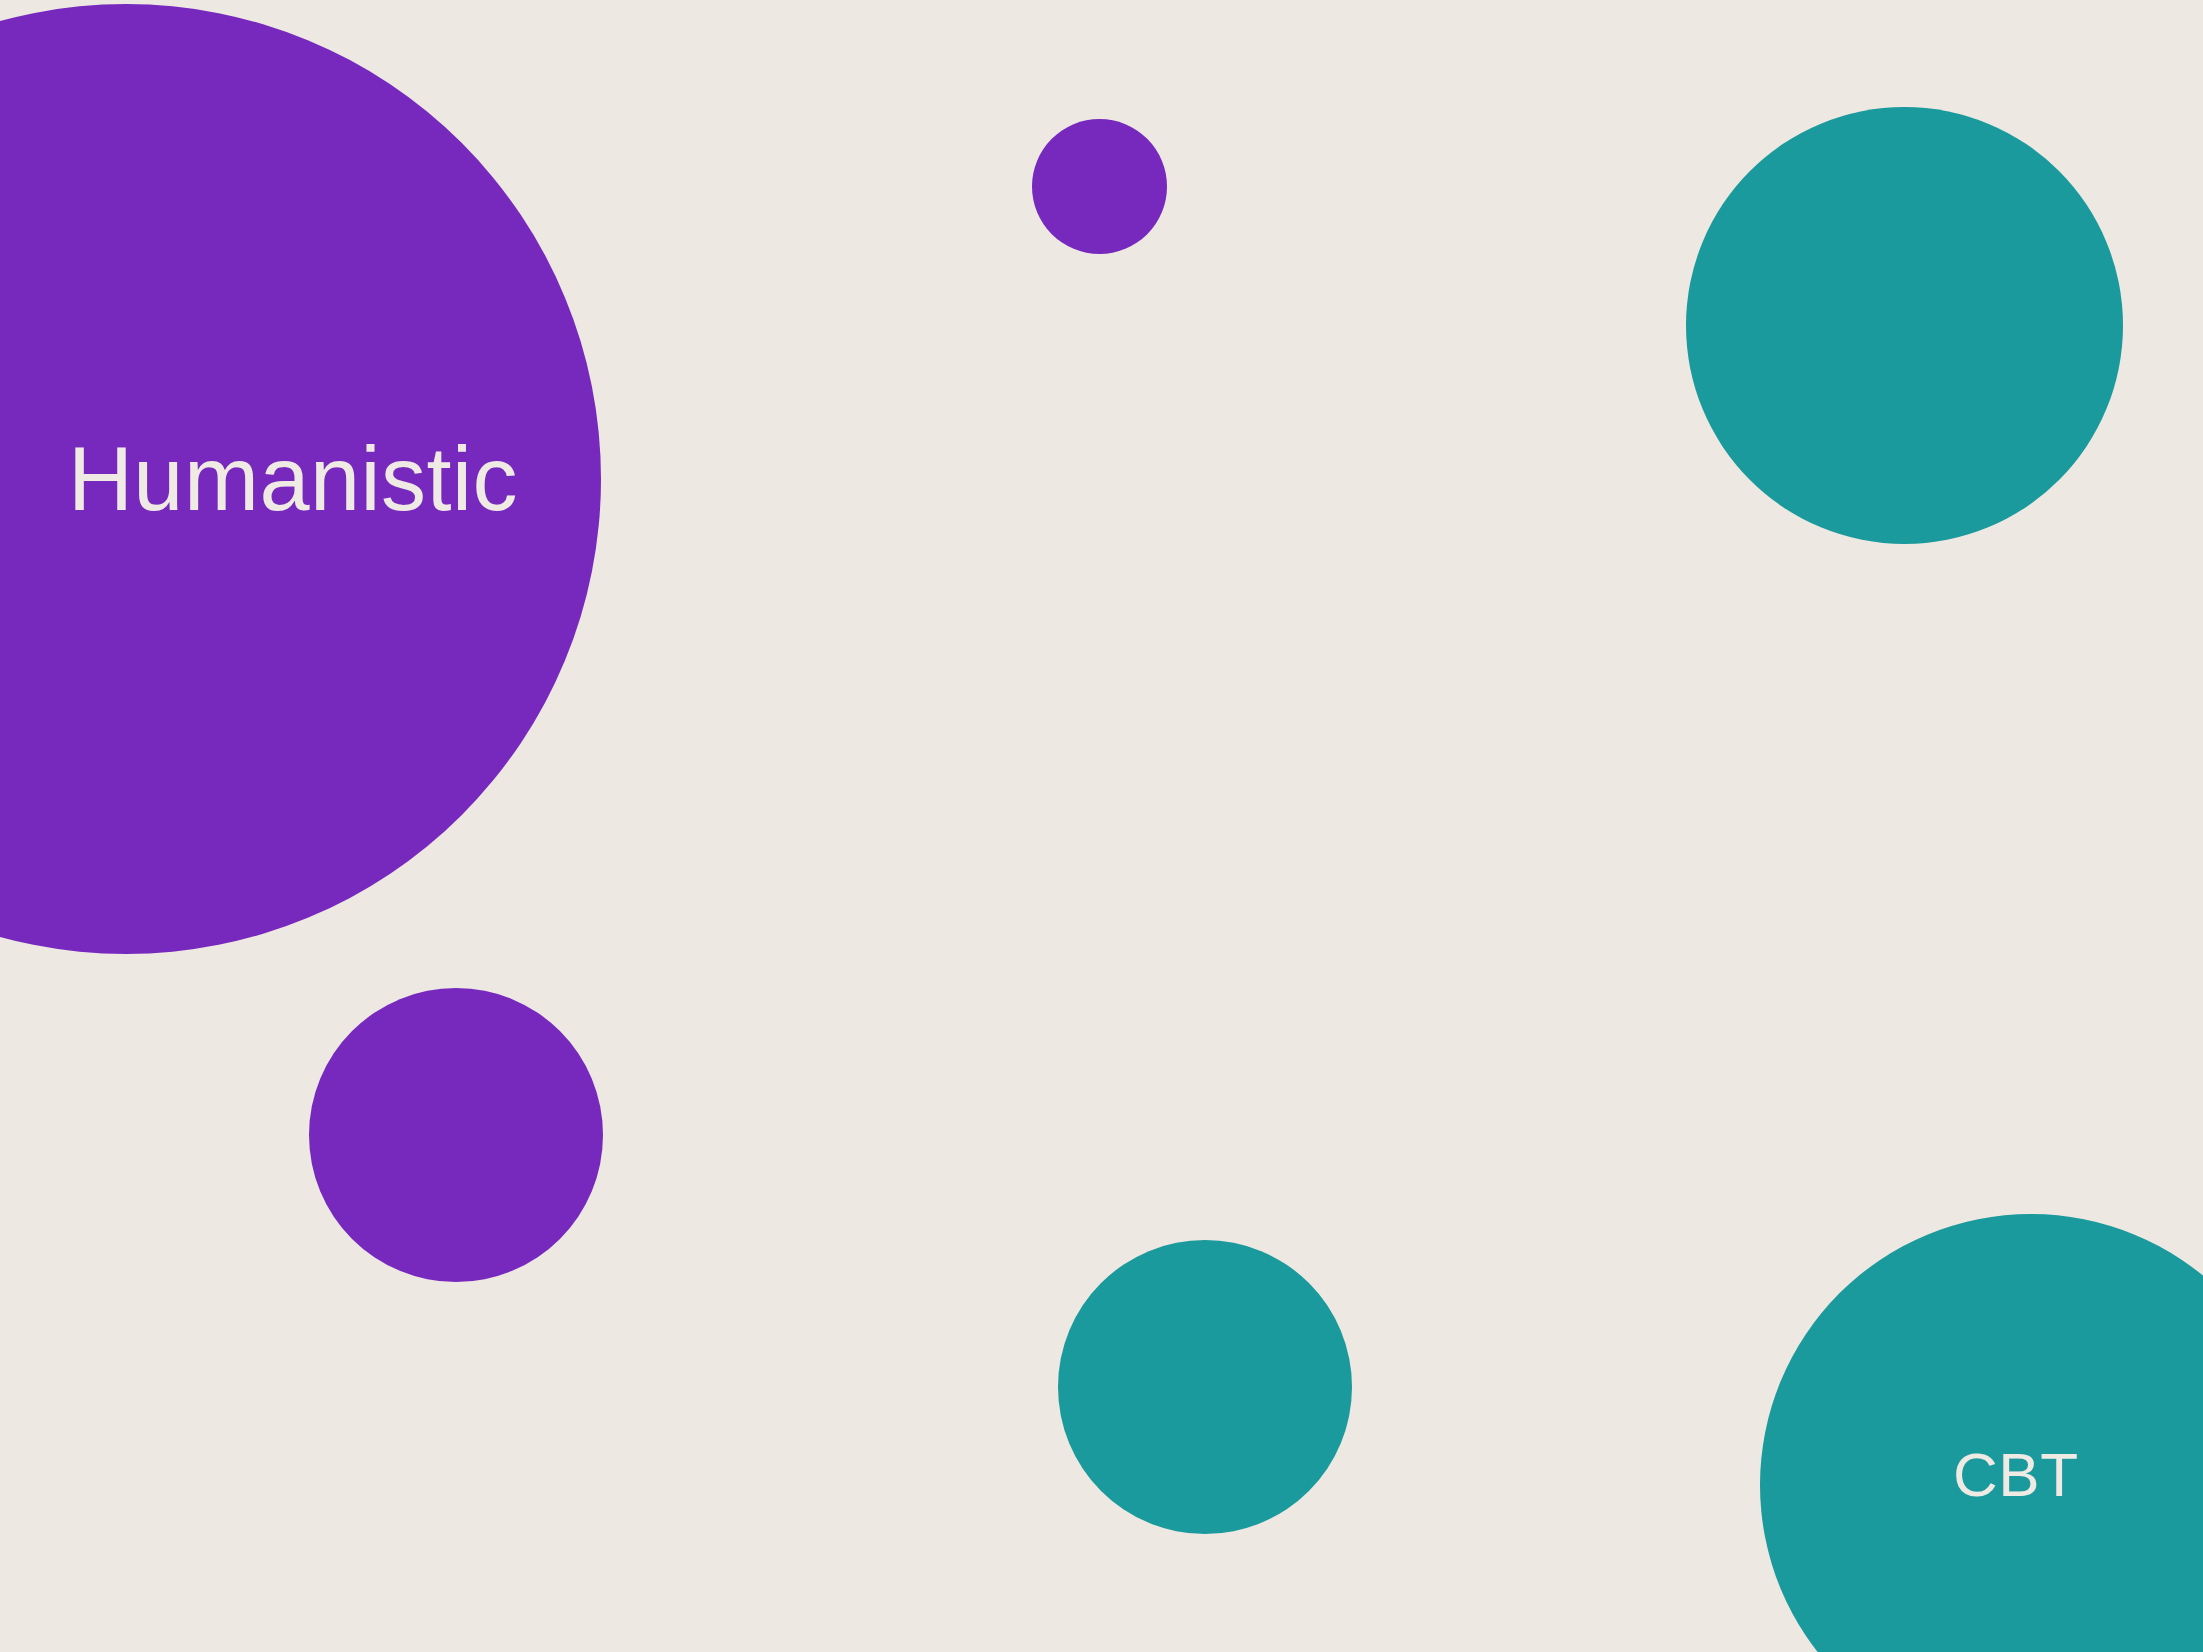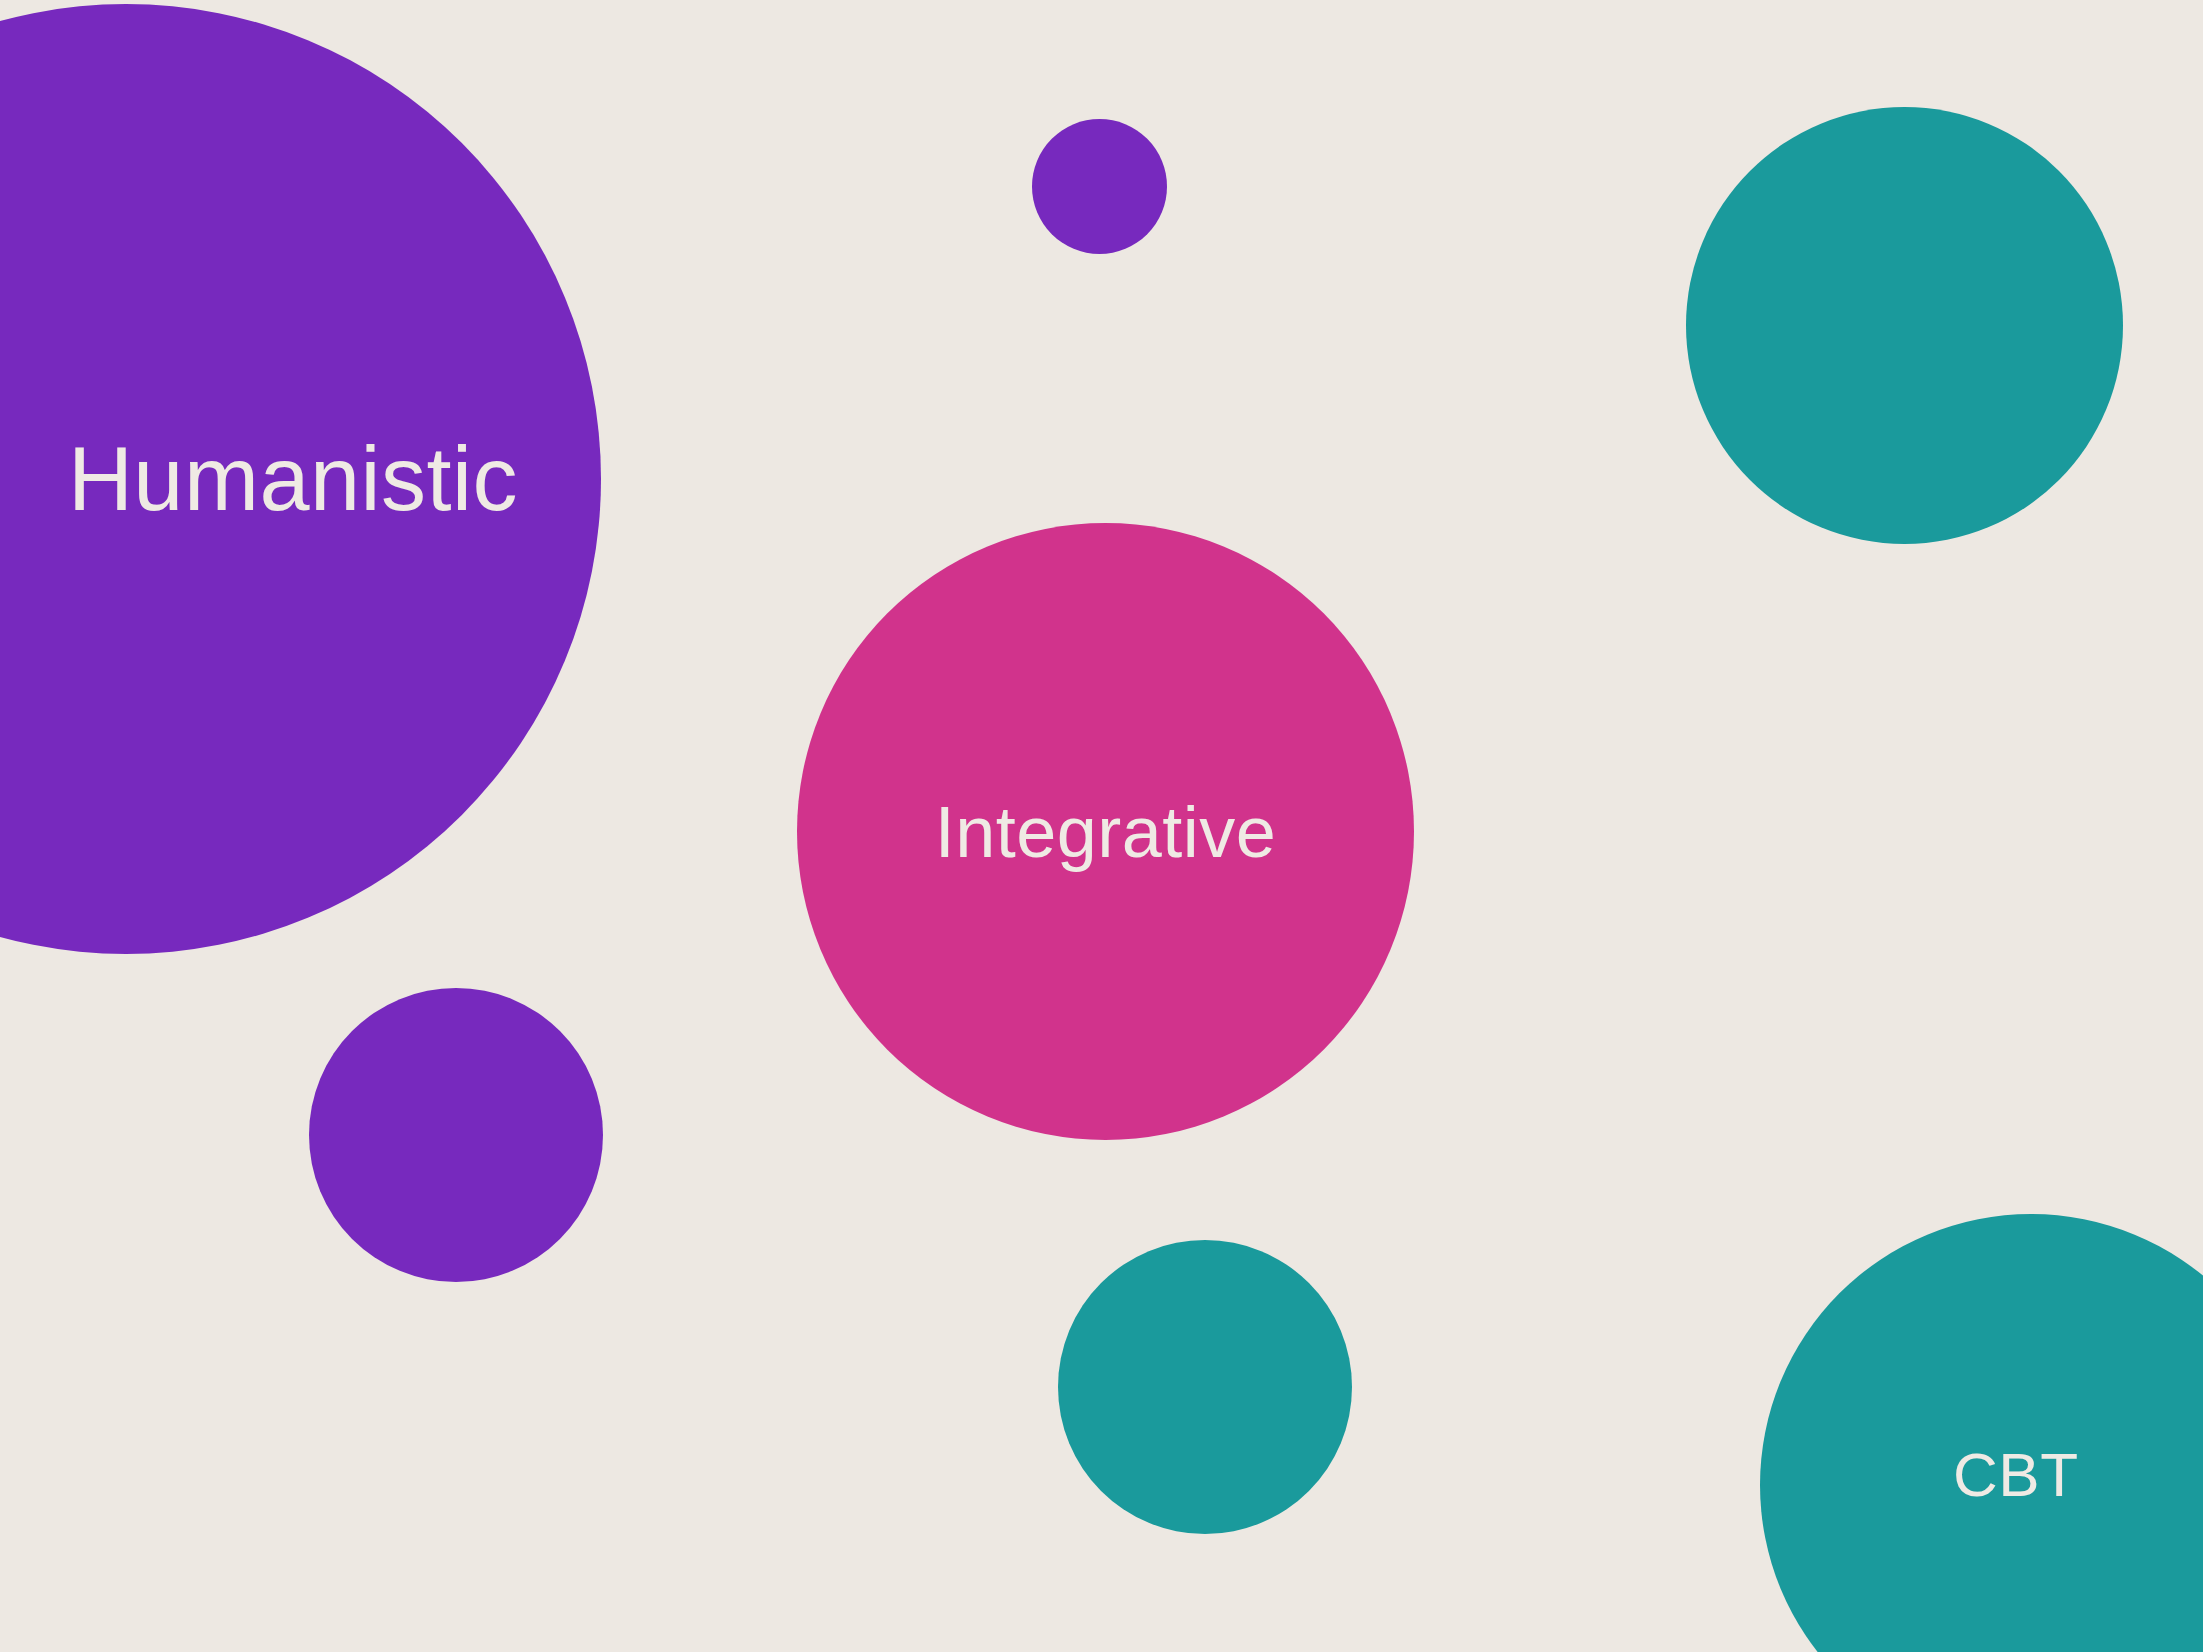--- a/index.html
+++ b/index.html
@@ -125,23 +125,20 @@
   </div>
 
   <div class="bubble" id="bubble-purple-small-top" style="width: 135px; height: 135px; left: 1032px; top: 119px; background: rgb(119, 41, 190);">
     <span class="bubble-label"></span>
   </div>
 
   <div class="bubble" id="bubble-teal-top-right" style="width: 437px; height: 437px; left: 1686px; top: 107px; background: rgb(26, 154, 156);">
     <span class="bubble-label"></span>
   </div>
 
-  <div class="bubble" id="bubble-integrative" style="width: 617px; height: 617px; left: 797px; top: 523px; background: rgb(209, 51, 140);">
-    <span class="bubble-label">Integrative</span>
-  </div>
 
   <div class="bubble" id="bubble-purple-mid-left" style="width: 294px; height: 294px; left: 309px; top: 988px; background: rgb(119, 41, 190);">
     <span class="bubble-label"></span>
   </div>
 
   <div class="bubble" id="bubble-teal-bottom-mid" style="width: 294px; height: 294px; left: 1058px; top: 1240px; background: rgb(26, 154, 156);">
     <span class="bubble-label"></span>
   </div>
 
   <div class="bubble" id="bubble-cbt" style="width: 542px; height: 542px; left: 1760px; top: 1214px; background: rgb(26, 154, 156);">

